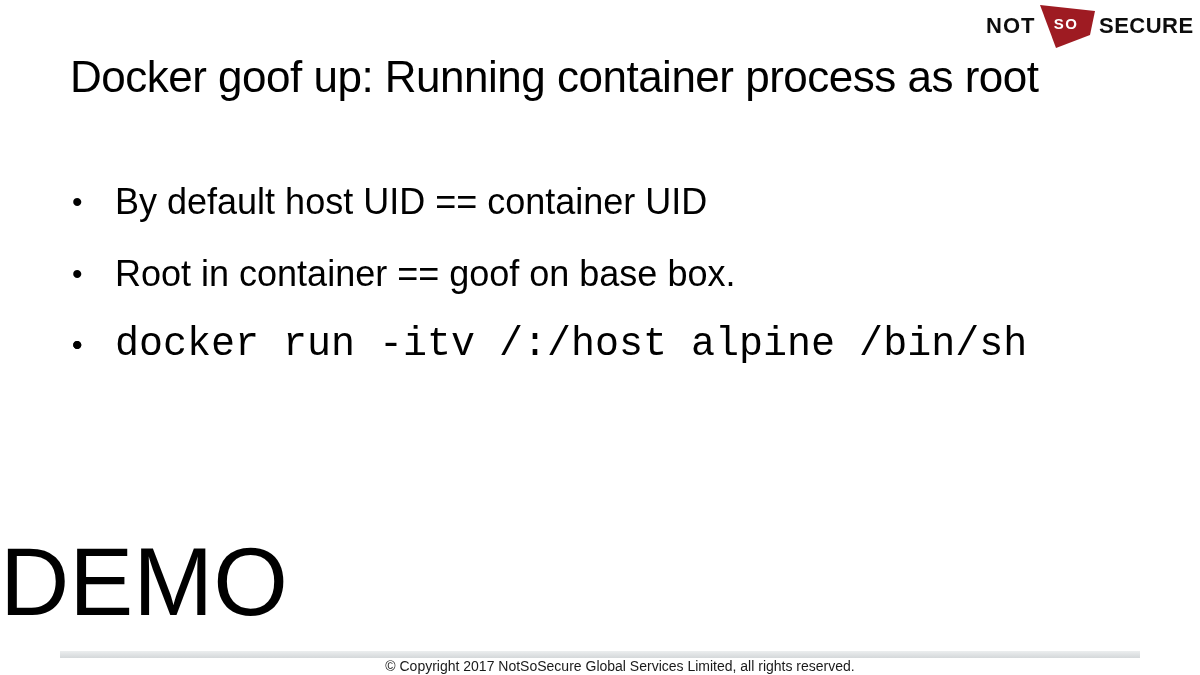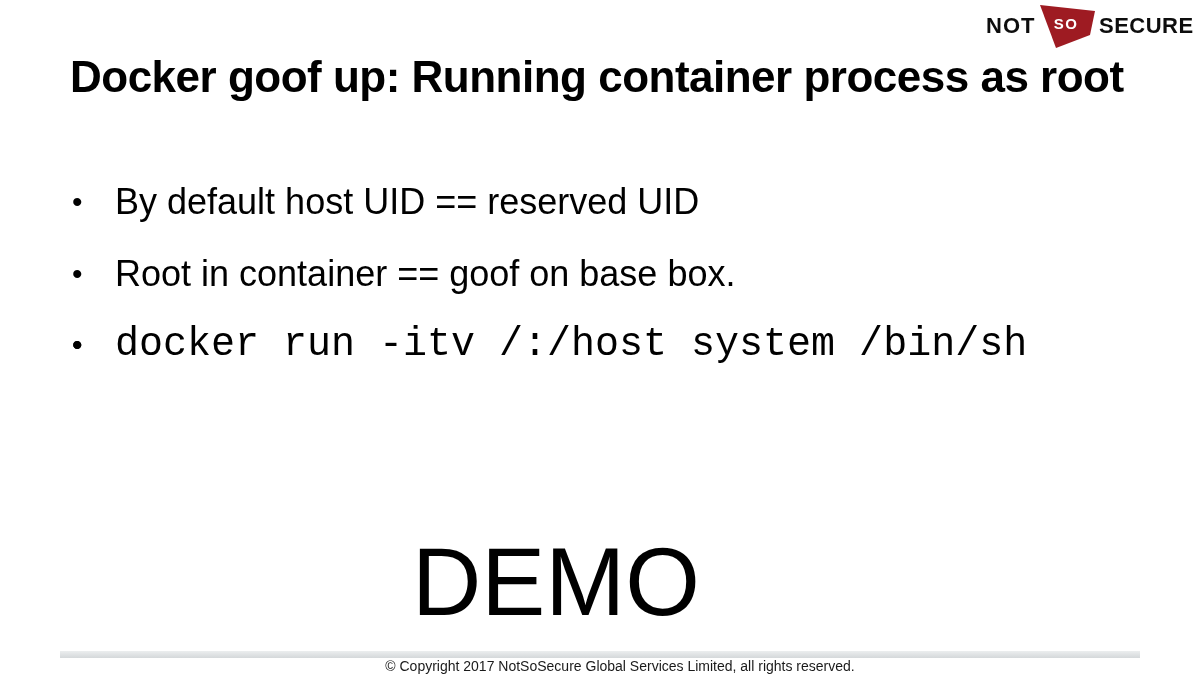--- a/index.html
+++ b/index.html
@@ -22,21 +22,21 @@
     height: 48px;
   }
 
   
   .title {
     position: absolute;
     left: 70px;
     top: 52px;
     margin: 0;
     font-size: 44px;
-    font-weight: 700;
+    font-weight: 400;
     letter-spacing: -0.5px;
     line-height: 1.15;
     white-space: nowrap;
   }
 
   
   .bullets {
     position: absolute;
     left: 70px;
     top: 166px;
@@ -64,21 +64,20 @@
     font-size: 40px;
     letter-spacing: 0px;
   }
 
   
   .demo {
     position: absolute;
     left: 0;
     top: 534px;
     width: 1112px;
-    text-align: center;
     font-size: 96px;
     font-weight: 400;
     line-height: 96px;
     letter-spacing: 0px;
   }
 
   
   .footer-bar {
     position: absolute;
     left: 60px;
@@ -107,32 +106,32 @@
     <polygon points="54,3 109,9 104,33 70,46" fill="#9E1B22"></polygon>
     <text x="80" y="27" font-family="Liberation Sans, sans-serif" font-size="15" font-weight="bold" fill="#ffffff" text-anchor="middle" letter-spacing="1.5">SO</text>
     <text x="113" y="31" font-family="Liberation Sans, sans-serif" font-size="22" font-weight="bold" fill="#0d0d0d" letter-spacing="0.5">SECURE</text>
   </svg>
 
   <h1 class="title">Docker goof up: Running container process as root</h1>
 
   <ul class="bullets">
     <li>
       <span class="marker">•</span>
-      <span class="line">By default host UID == reserved UID</span>
+      <span class="line">By default host UID == container UID</span>
     </li>
     <li>
       <span class="marker">•</span>
       <span class="line">Root in container == goof on base box.</span>
     </li>
     <li>
       <span class="marker">•</span>
     </li>
     <li class="mono">
       <span class="marker">•</span>
-      <span class="line">docker run -itv /:/host system /bin/sh</span>
+      <span class="line">docker run -itv /:/host alpine /bin/sh</span>
     </li>
   </ul>
 
   <div class="demo">DEMO</div>
 
   <div class="footer-bar"></div>
   <div class="footer-text">© Copyright 2017 NotSoSecure Global Services Limited, all rights reserved.</div>
 
 </div>
 

